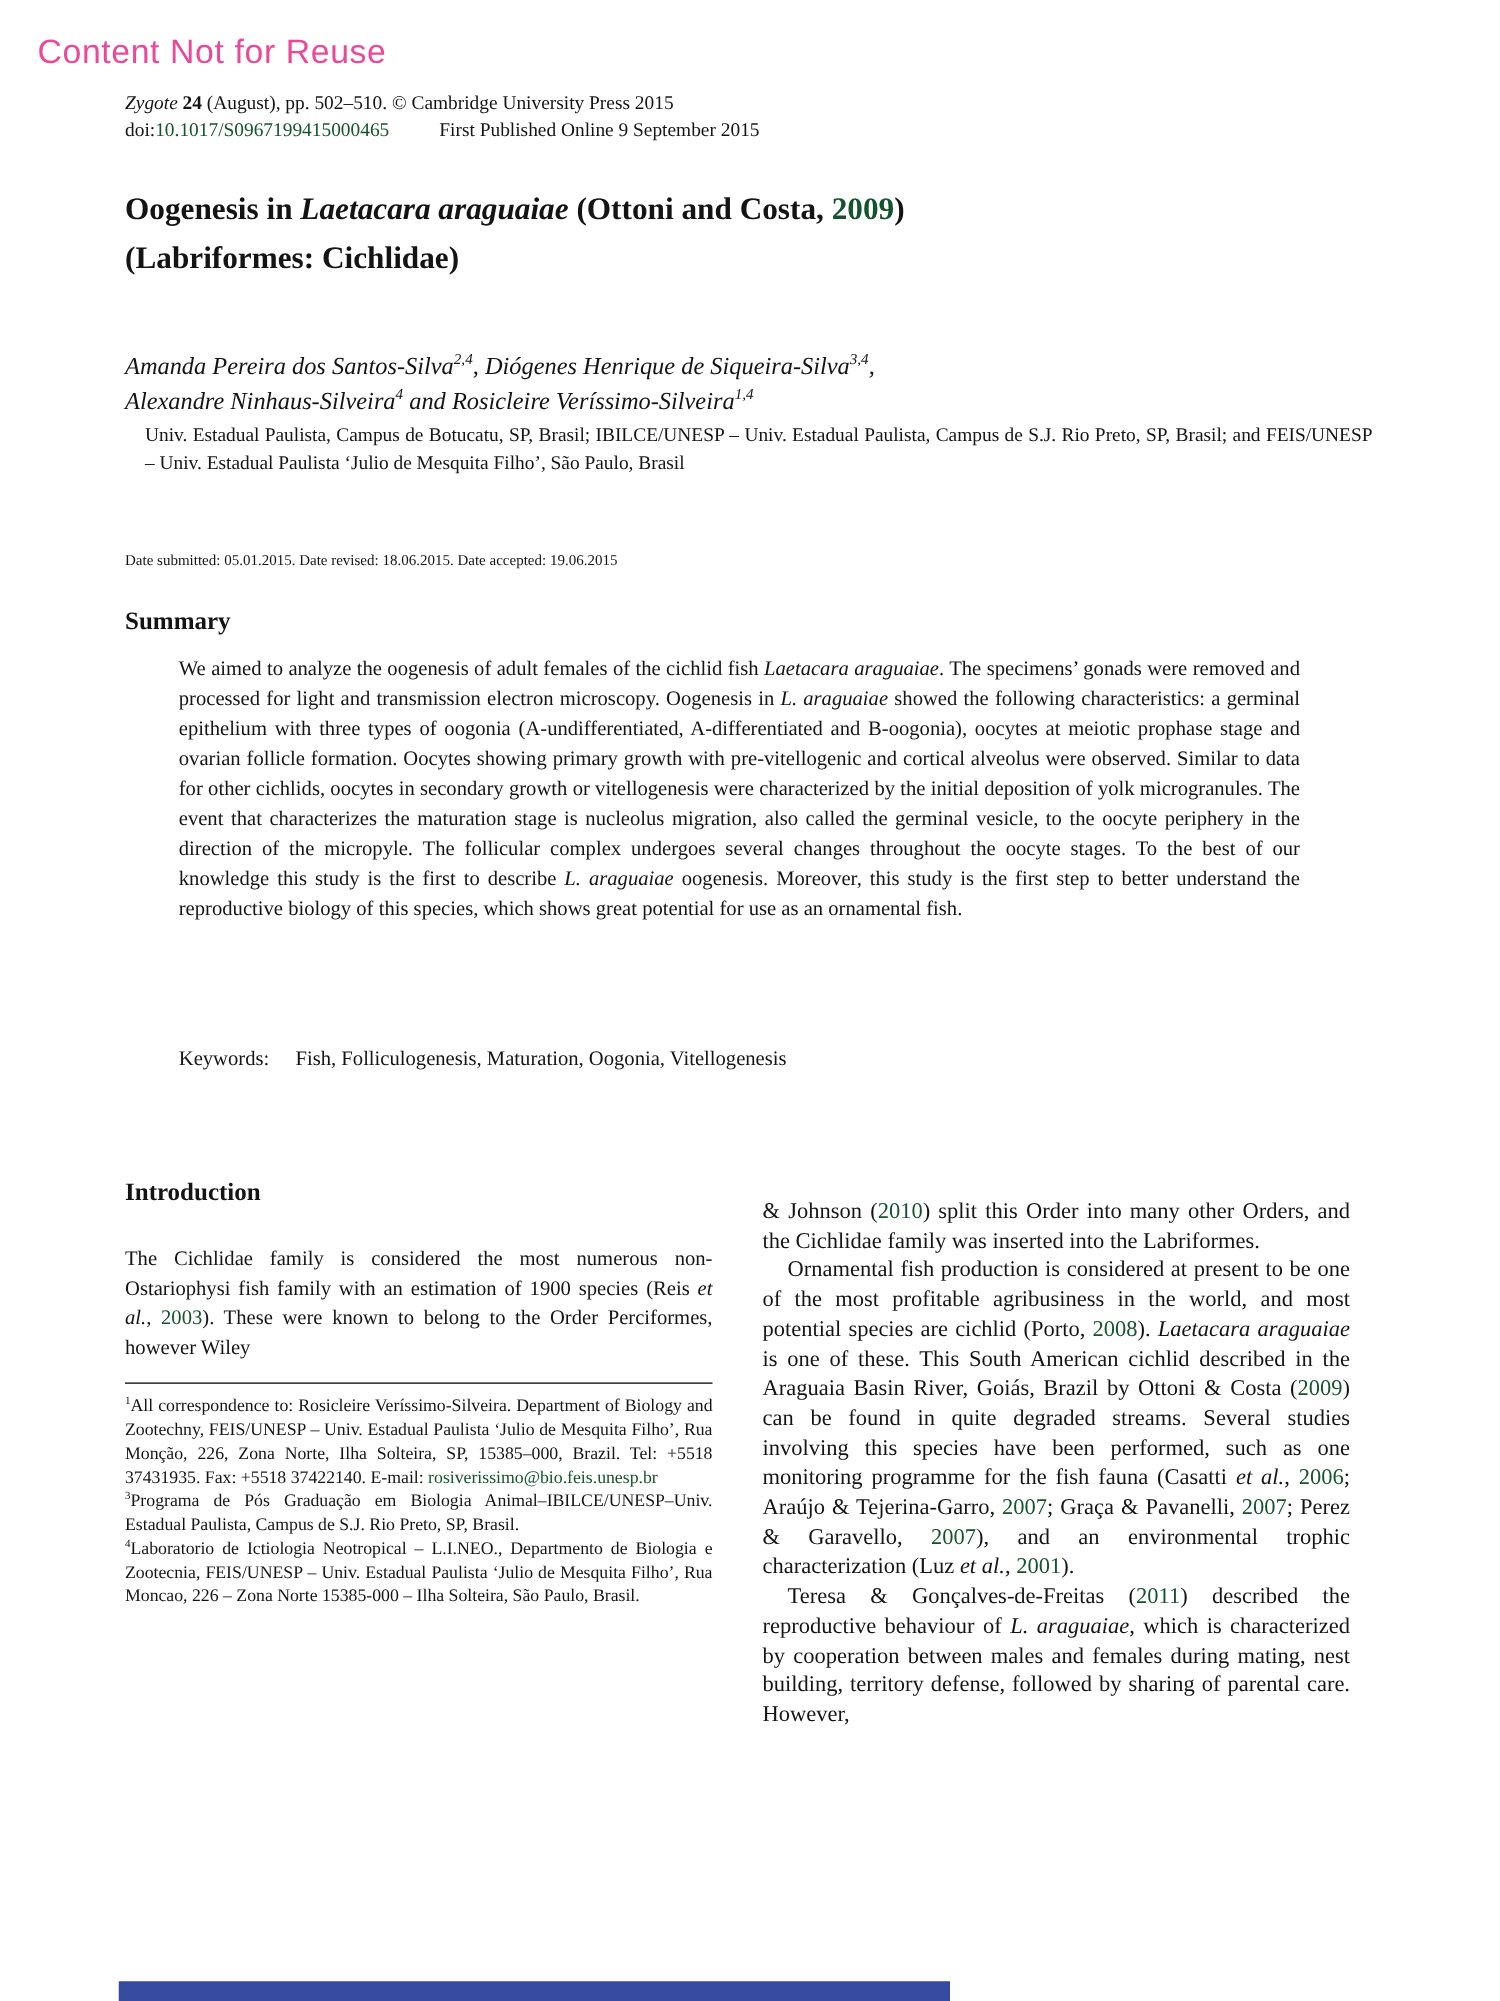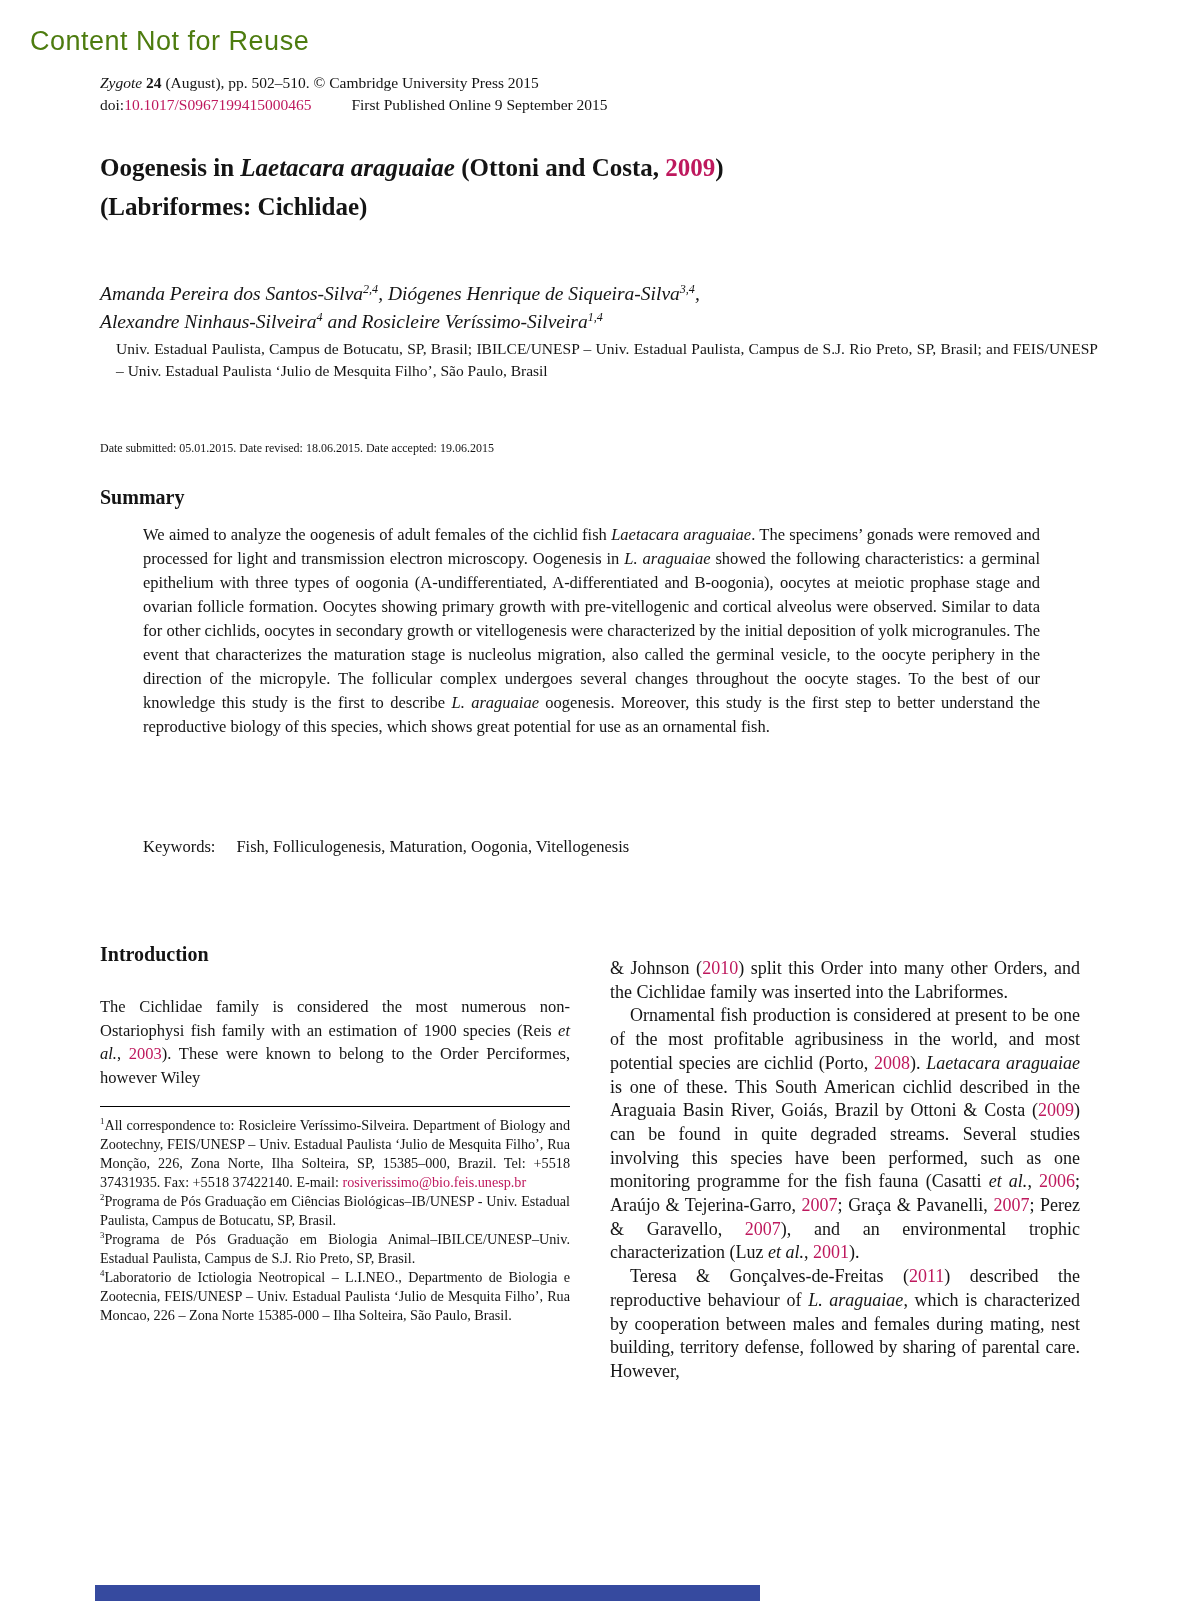--- a/index.html
+++ b/index.html
@@ -9,21 +9,21 @@
     width: 1200px;
     height: 1601px;
     background: #ffffff;
     font-family: "Liberation Serif", serif;
     color: #141414;
     overflow: hidden;
   }
   .watermark {
     position: absolute; left: 30px; top: 26px;
     font-family: "Liberation Sans", sans-serif;
-    font-size: 27px; color: #4d7c0f; letter-spacing: 0.5px;
+    font-size: 27px; color: #ec4899; letter-spacing: 0.5px;
   }
   .journal-header { position: absolute; left: 100px; top: 72px; font-size: 15.5px; line-height: 21.5px; }
   .title {
     position: absolute; left: 100px; top: 148px;
     font-size: 25px; font-weight: 700; line-height: 39px;
   }
   .authors {
     position: absolute; left: 100px; top: 280px;
     font-size: 19.5px; font-style: italic; line-height: 28px;
   }
@@ -46,21 +46,21 @@
   }
   .col-right {
     position: absolute; left: 610px; top: 957px; width: 470px;
     font-size: 18px; line-height: 23.7px; text-align: justify;
   }
   .col-right p.indent { text-indent: 20px; }
   .footnote-rule { margin-top: 16px; border-top: 1.5px solid #000; width: 470px; }
   .footnotes { margin-top: 9px; font-size: 14.2px; line-height: 19px; text-align: justify; }
   .run-i { font-style: italic; }
   .run-b { font-weight: 700; }
-  .run-link { color: #be185d; }
+  .run-link { color: #14532d; }
   .run-sup { vertical-align: super; font-size: 0.62em; line-height: 0; }
   .run-gap { margin-left: 40px; }
   .bottom-banner {
     position: absolute; left: 95px; top: 1585px; width: 665px; height: 16px;
     background: #364a9f;
   }
 </style>
 </head>
 <body>
 
@@ -89,21 +89,20 @@
     <span class="keywords-label">Keywords:</span><span>Fish, Folliculogenesis, Maturation, Oogonia, Vitellogenesis</span>
   </div>
 
   <h2 class="intro-heading">Introduction</h2>
 
   <div class="col-left">
     <p><span>The Cichlidae family is considered the most numerous non-Ostariophysi fish family with an estimation of 1900 species (Reis </span><span class="run-i">et al.</span><span>, </span><span class="run-link">2003</span><span>). These were known to belong to the Order Perciformes, however Wiley</span></p>
     <div class="footnote-rule"></div>
     <div class="footnotes">
       <p><span class="run-sup">1</span><span>All correspondence to: Rosicleire Veríssimo-Silveira. Department of Biology and Zootechny, FEIS/UNESP – Univ. Estadual Paulista ‘Julio de Mesquita Filho’, Rua Monção, 226, Zona Norte, Ilha Solteira, SP, 15385–000, Brazil. Tel: +5518 37431935. Fax: +5518 37422140. E-mail: </span><span class="run-link">rosiverissimo@bio.feis.unesp.br</span></p>
-      <p><span class="run-sup">2</span><span>Programa de Pós Graduação em Ciências Biológicas–IB/UNESP - Univ. Estadual Paulista, Campus de Botucatu, SP, Brasil.</span></p>
       <p><span class="run-sup">3</span><span>Programa de Pós Graduação em Biologia Animal–IBILCE/UNESP–Univ. Estadual Paulista, Campus de S.J. Rio Preto, SP, Brasil.</span></p>
       <p><span class="run-sup">4</span><span>Laboratorio de Ictiologia Neotropical – L.I.NEO., Departmento de Biologia e Zootecnia, FEIS/UNESP – Univ. Estadual Paulista ‘Julio de Mesquita Filho’, Rua Moncao, 226 – Zona Norte 15385-000 – Ilha Solteira, São Paulo, Brasil.</span></p>
     </div>
   </div>
 
   <div class="col-right">
     <p><span>&amp; Johnson (</span><span class="run-link">2010</span><span>) split this Order into many other Orders, and the Cichlidae family was inserted into the Labriformes.</span></p>
     <p class="indent"><span>Ornamental fish production is considered at present to be one of the most profitable agribusiness in the world, and most potential species are cichlid (Porto, </span><span class="run-link">2008</span><span>). </span><span class="run-i">Laetacara araguaiae</span><span> is one of these. This South American cichlid described in the Araguaia Basin River, Goiás, Brazil by Ottoni &amp; Costa (</span><span class="run-link">2009</span><span>) can be found in quite degraded streams. Several studies involving this species have been performed, such as one monitoring programme for the fish fauna (Casatti </span><span class="run-i">et al.</span><span>, </span><span class="run-link">2006</span><span>; Araújo &amp; Tejerina-Garro, </span><span class="run-link">2007</span><span>; Graça &amp; Pavanelli, </span><span class="run-link">2007</span><span>; Perez &amp; Garavello, </span><span class="run-link">2007</span><span>), and an environmental trophic characterization (Luz </span><span class="run-i">et al.</span><span>, </span><span class="run-link">2001</span><span>).</span></p>
     <p class="indent"><span>Teresa &amp; Gonçalves-de-Freitas (</span><span class="run-link">2011</span><span>) described the reproductive behaviour of </span><span class="run-i">L. araguaiae</span><span>, which is characterized by cooperation between males and females during mating, nest building, territory defense, followed by sharing of parental care. However,</span></p>
   </div>

